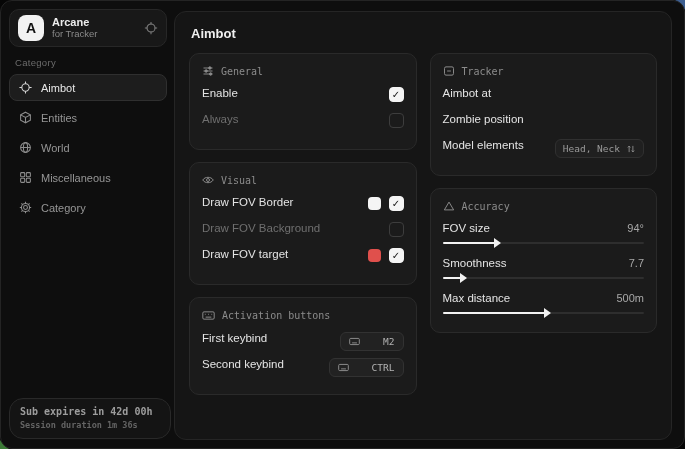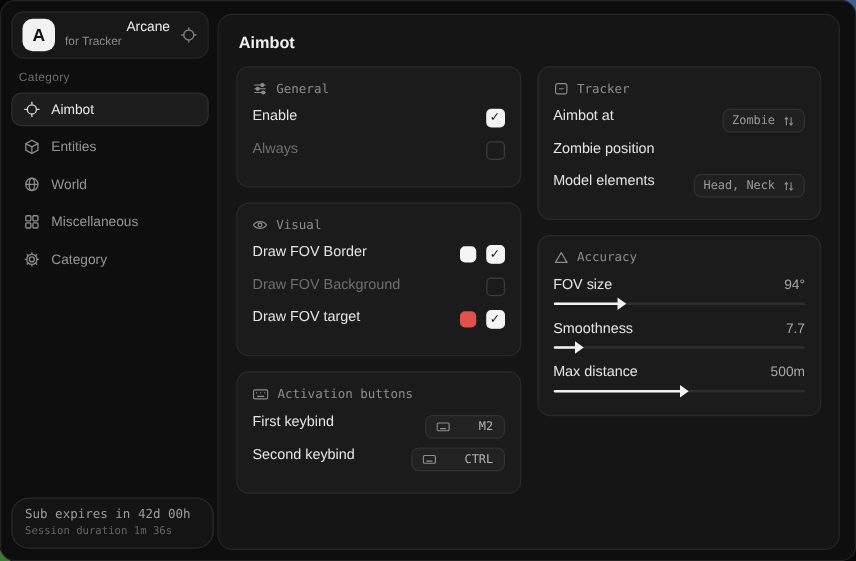--- a/index.html
+++ b/index.html
@@ -10,33 +10,33 @@
   .corner-tr { top:0; right:0; border-top:10px solid #3d5f91; border-left:10px solid transparent; }
   .corner-bl { bottom:0; left:0; border-bottom:9px solid #3c7a37; border-right:9px solid transparent; }
 
   .window { position:absolute; inset:0; background:#0e0e0e; border:1px solid #242424; border-radius:12px; overflow:hidden; }
 
   
   .sidebar { position:absolute; left:0; top:0; bottom:0; width:174px; }
   .side-header { margin:8px; height:38px; background:#181818; border:1px solid #272727; border-radius:10px; display:flex; align-items:center; padding:0 8px; gap:8px; }
   .logo { width:26px; height:26px; background:#f2f2f2; border-radius:8px; color:#111; font-weight:bold; font-size:14px; display:flex; align-items:center; justify-content:center; }
   .side-header .titles { flex:1; line-height:1.15; }
-  .app-name { color:#ececec; font-size:11px; font-weight:normal;text-align:right; }
+  .app-name { color:#ececec; font-size:11px; font-weight:bold; }
   .app-sub { color:#8a8a8a; font-size:9.5px; }
   .scope-btn { color:#7d7d7d; display:flex; align-items:center; }
 
   .cat-label { color:#6c6c6c; font-size:9.5px; margin:10px 14px 6px; letter-spacing:.3px; }
 
   .nav { padding:0 8px; }
   .nav-item { display:flex; align-items:center; gap:9px; height:27px; padding:0 9px; border-radius:8px; border:1px solid transparent; color:#969696; font-size:11px; margin-bottom:3px; cursor:pointer; }
   .nav-item .nicon { display:flex; align-items:center; color:#8d8d8d; }
   .nav-item.active { background:#1d1d1d; border-color:#2f2f2f; color:#e8e8e8; }
   .nav-item.active .nicon { color:#d8d8d8; }
 
-  .side-status { position:absolute; left:8px; right:4px; bottom:9px; background:#141414; border:1px solid #292929; border-radius:14px; padding:7px 10px 8px; }
+  .side-status { position:absolute; left:8px; right:4px; bottom:9px; background:#141414; border:1px solid #292929; border-radius:14px; padding:7px 10px 8px;font-weight:bold; }
   .status-1 { font-family:"DejaVu Sans Mono", monospace; font-size:10px; color:#9d9d9d; }
   .status-2 { font-family:"DejaVu Sans Mono", monospace; font-size:8.5px; color:#646464; margin-top:3px; }
 
   
   .main { position:absolute; left:173px; top:10px; right:12px; bottom:8px; background:#151515; border:1px solid #252525; border-radius:12px; padding:12px 14px; }
   .page-title { color:#f0f0f0; font-size:13px; font-weight:bold; margin:2px 0 12px 2px; }
 
   .cols { display:flex; gap:13px; align-items:flex-start; }
   .col { flex:1; display:flex; flex-direction:column; gap:12px; }
 
@@ -278,31 +278,20 @@
             <span class="hicon">
               <svg width="12" height="12" viewBox="0 0 16 16" fill="none" stroke="currentColor" stroke-width="1.3">
                 <rect x="2" y="2.5" width="12" height="11" rx="2"></rect>
                   <line x1="5.5" y1="8" x2="10.5" y2="8"></line>
               </svg>
             </span>
             <span>Tracker</span>
           </div>
           <div class="row">
             <span class="row-label">Aimbot at</span>
-            <span class="select">
-              <span>Zombie</span>
-              <span class="sicon">
-                <svg width="10" height="10" viewBox="0 0 16 16" fill="none" stroke="currentColor" stroke-width="1.5">
-                  <line x1="5" y1="13" x2="5" y2="3.5"></line>
-                    <polyline points="3,5.5 5,3.2 7,5.5"></polyline>
-                  <line x1="11" y1="3" x2="11" y2="12.5"></line>
-                    <polyline points="9,10.5 11,12.8 13,10.5"></polyline>
-                </svg>
-              </span>
-            </span>
           </div>
           <div class="row">
             <span class="row-label">Zombie position</span>
           </div>
           <div class="row">
             <span class="row-label">Model elements</span>
             <span class="select">
               <span>Head, Neck</span>
               <span class="sicon">
                 <svg width="10" height="10" viewBox="0 0 16 16" fill="none" stroke="currentColor" stroke-width="1.5">

